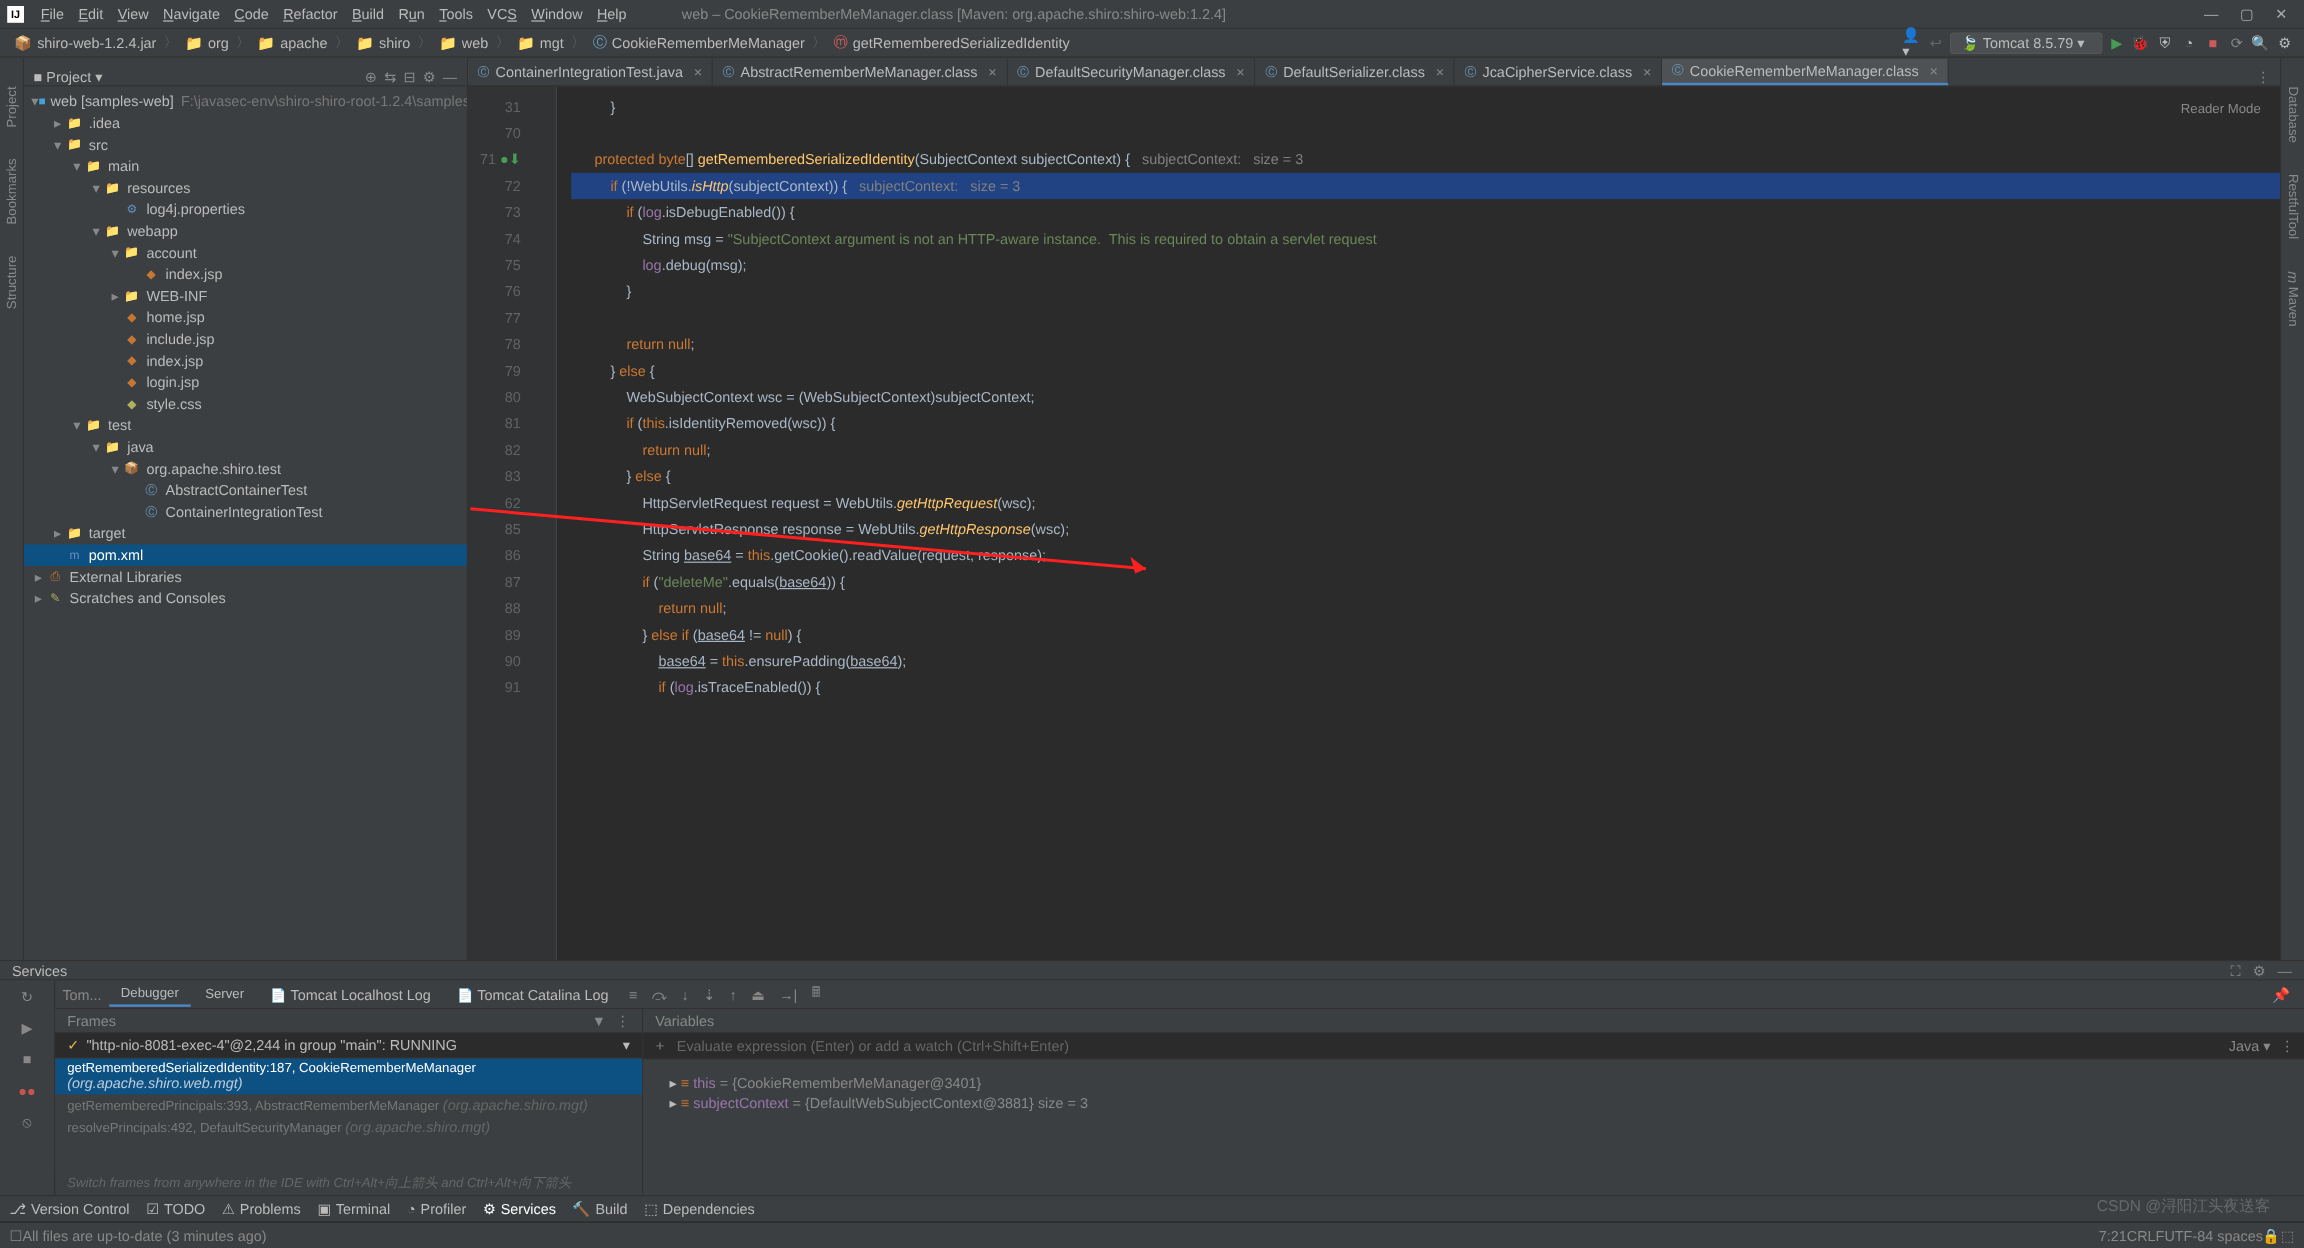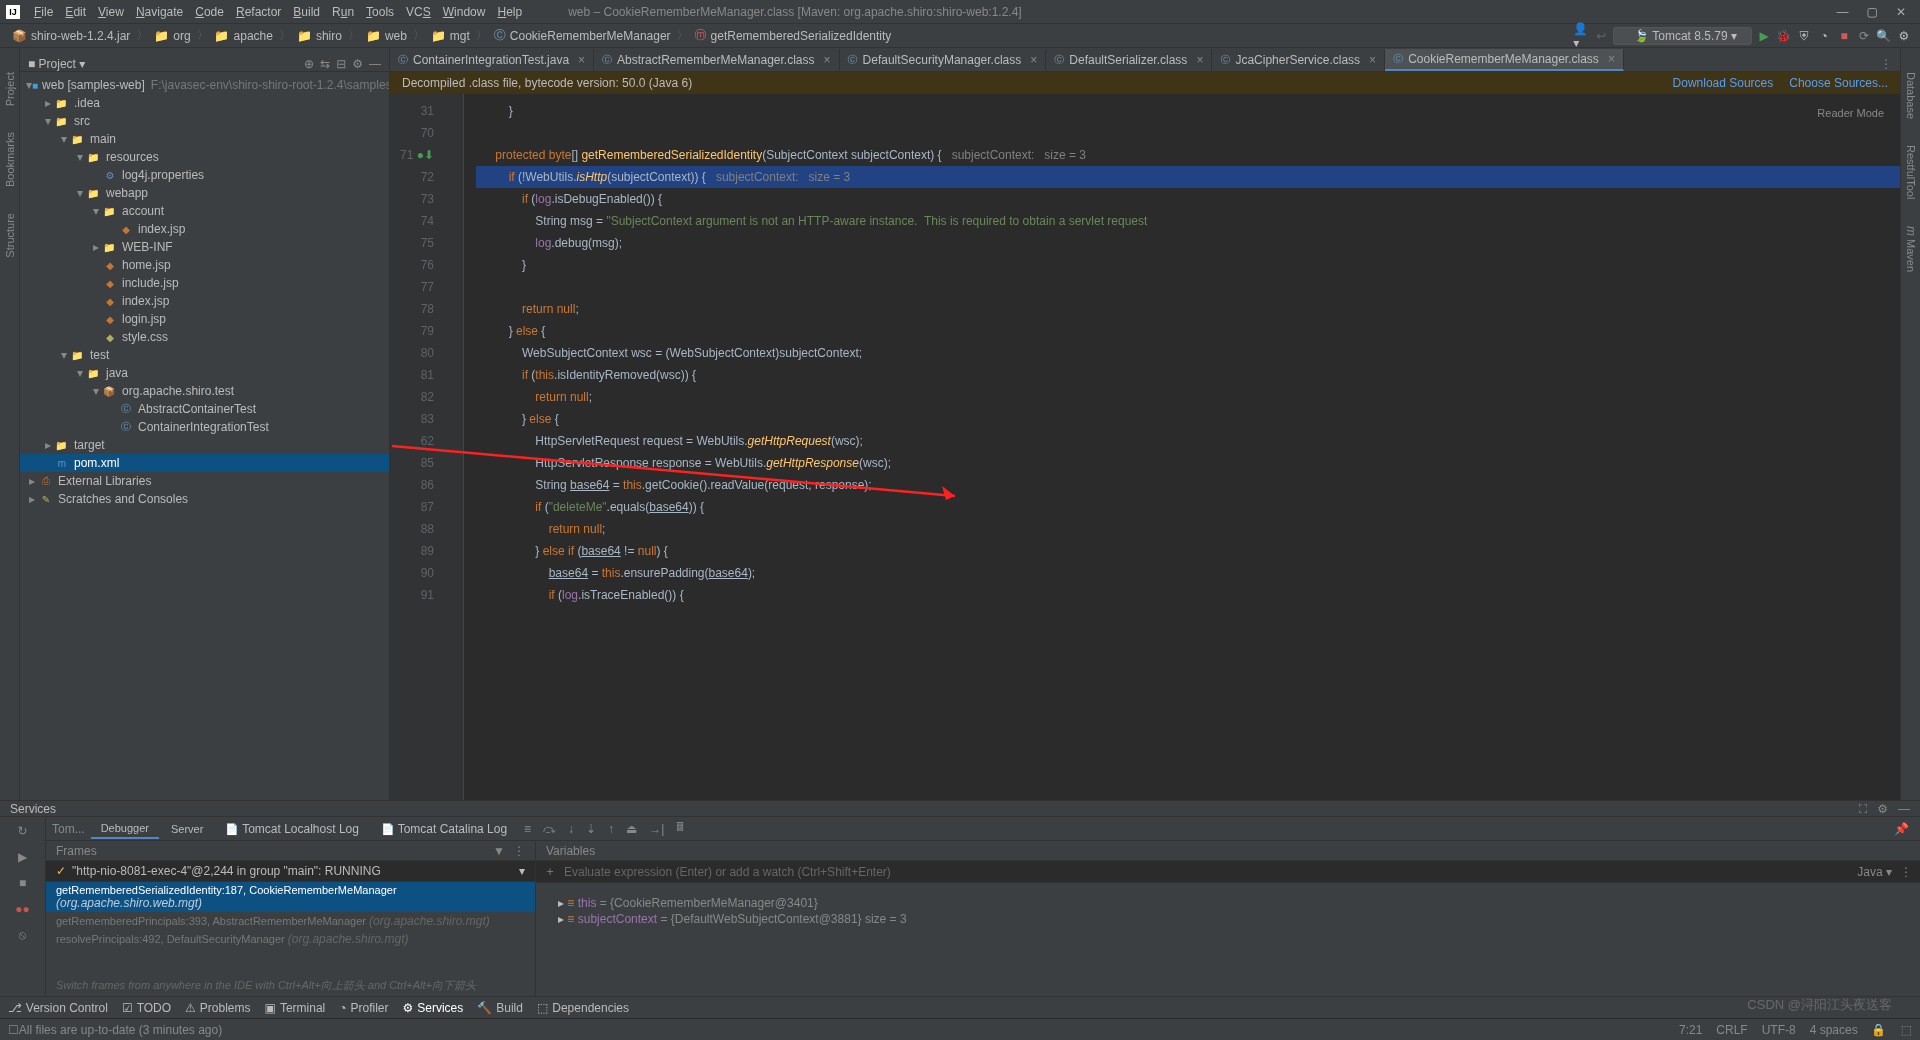--- a/index.html
+++ b/index.html
@@ -7,21 +7,21 @@
 .menubar{height:24px;background:#3c3f41;display:flex;align-items:center;padding:0 6px;color:#bbb;border-bottom:1px solid #323232}
 .menubar .ij{width:14px;height:14px;background:#fff;color:#000;font-weight:bold;font-size:9px;display:flex;align-items:center;justify-content:center;margin-right:8px}
 .menubar .mi{padding:0 6px;cursor:default}
 .menubar .mi u{text-decoration:underline}
 .menubar .title{flex:1;text-align:left;padding-left:40px;color:#888}
 .winbtns{display:flex;gap:18px;padding-right:8px;color:#aaa}
 .navbar{height:24px;background:#3c3f41;display:flex;align-items:center;padding:0 8px;gap:4px;border-bottom:1px solid #323232}
 .navbar .crumb{display:flex;align-items:center;gap:4px;color:#bbb;padding:0 4px}
 .navbar .sep{color:#666}
 .navbar .spacer{flex:1}
-.navbar .tc{background:#4b4f51;border:1px solid #555;padding:1px 14px 1px 20px;border-radius:3px;color:#bbb}
+.navbar .tc{background:#4b4f51;border:1px solid #555;padding:1px 14px 1px 8px;border-radius:3px;color:#bbb}
 .navbar .ico{width:16px;height:16px;display:inline-flex;align-items:center;justify-content:center;font-size:12px}
 .green{color:#499c54}.blue{color:#6897bb}.red{color:#cc5b5b}
 .body{flex:1;display:flex;min-height:0}
 .leftgutter{width:20px;background:#3c3f41;border-right:1px solid #323232;display:flex;flex-direction:column;align-items:center;padding-top:20px;gap:18px;color:#8a8a8a}
 .leftgutter .vtab{writing-mode:vertical-rl;transform:rotate(180deg);font-size:11px;padding:4px 0}
 .proj{width:370px;background:#3c3f41;display:flex;flex-direction:column;border-right:1px solid #323232}
 .proj-head{height:24px;display:flex;align-items:flex-end;padding:0 8px;gap:6px;border-bottom:1px solid #323232;color:#bbb}
 .proj-head .t{flex:1}
 .proj-head .ic{color:#8a8a8a;cursor:pointer}
 .tree{flex:1;overflow:auto;padding:4px 0;font-size:12px;color:#bbb}
@@ -77,21 +77,21 @@
 .vars .eval{height:22px;background:#2b2b2b;display:flex;align-items:center;padding:0 8px;color:#666;font-size:11px;border-bottom:1px solid #323232}
 .vars .eval .plus{color:#888;margin-right:8px}
 .vars .eval .lang{margin-left:auto;color:#888}
 .vars .vlist{flex:1;background:#3c3f41;padding:12px 8px;font-size:11px}
 .vars .v{padding:1px 0 1px 14px;color:#bbb}
 .vars .v .k{color:#9876aa}.vars .v .eq{color:#888}.vars .v .val{color:#888}
 .tools{height:22px;background:#3c3f41;border-top:1px solid #323232;display:flex;align-items:center;padding:0 8px;gap:14px;color:#bbb;font-size:11px}
 .tools .ti{display:flex;align-items:center;gap:4px}
 .tools .ti.active{color:#fff}
 .status{height:22px;background:#3c3f41;border-top:1px solid #2a2a2a;display:flex;align-items:center;padding:0 8px;color:#888;font-size:11px}
-.status .r{margin-left:auto;display:flex;gap:14px;align-items:center}
+.status .r{margin-left:auto;display:flex;align-items:center}
 .watermark{position:absolute;right:28px;bottom:26px;color:#999;font-size:13px;opacity:.45;font-weight:500}
 </style>
 </head>
 <body>
 
 <div class="menubar">
   <div class="ij">IJ</div>
   <div id="menu-items"><span class="mi"><u>F</u>ile</span><span class="mi"><u>E</u>dit</span><span class="mi"><u>V</u>iew</span><span class="mi"><u>N</u>avigate</span><span class="mi"><u>C</u>ode</span><span class="mi"><u>R</u>efactor</span><span class="mi"><u>B</u>uild</span><span class="mi">R<u>u</u>n</span><span class="mi"><u>T</u>ools</span><span class="mi">VC<u>S</u></span><span class="mi"><u>W</u>indow</span><span class="mi"><u>H</u>elp</span></div>
   <div class="title">web – CookieRememberMeManager.class [Maven: org.apache.shiro:shiro-web:1.2.4]</div>
   <div class="winbtns">
@@ -302,27 +302,20 @@
           <span>JcaCipherService.class</span>
           <span class="x">×</span>
         </div>
         <div class="tab active">
           <span class="ci blue">Ⓒ</span>
           <span>CookieRememberMeManager.class</span>
           <span class="x">×</span>
         </div>
         <div style="margin-left: auto; padding: 0px 8px; color: rgb(136, 136, 136);">⋮</div>
       </div>
-    <div class="infobar">
-      <span>Decompiled .class file, bytecode version: 50.0 (Java 6)</span>
-      <div class="r">
-        <a>Download Sources</a>
-        <a>Choose Sources...</a>
-      </div>
-    </div>
     <div class="code">
       <div class="reader">Reader Mode</div>
       <div class="gut" id="gut">
           <div class="ln">31</div>
           <div class="ln">70</div>
           <div class="ln">71 <span style="color:#499c54">●⬇</span></div>
           <div class="ln">72</div>
           <div class="ln">73</div>
           <div class="ln">74</div>
           <div class="ln">75</div>

